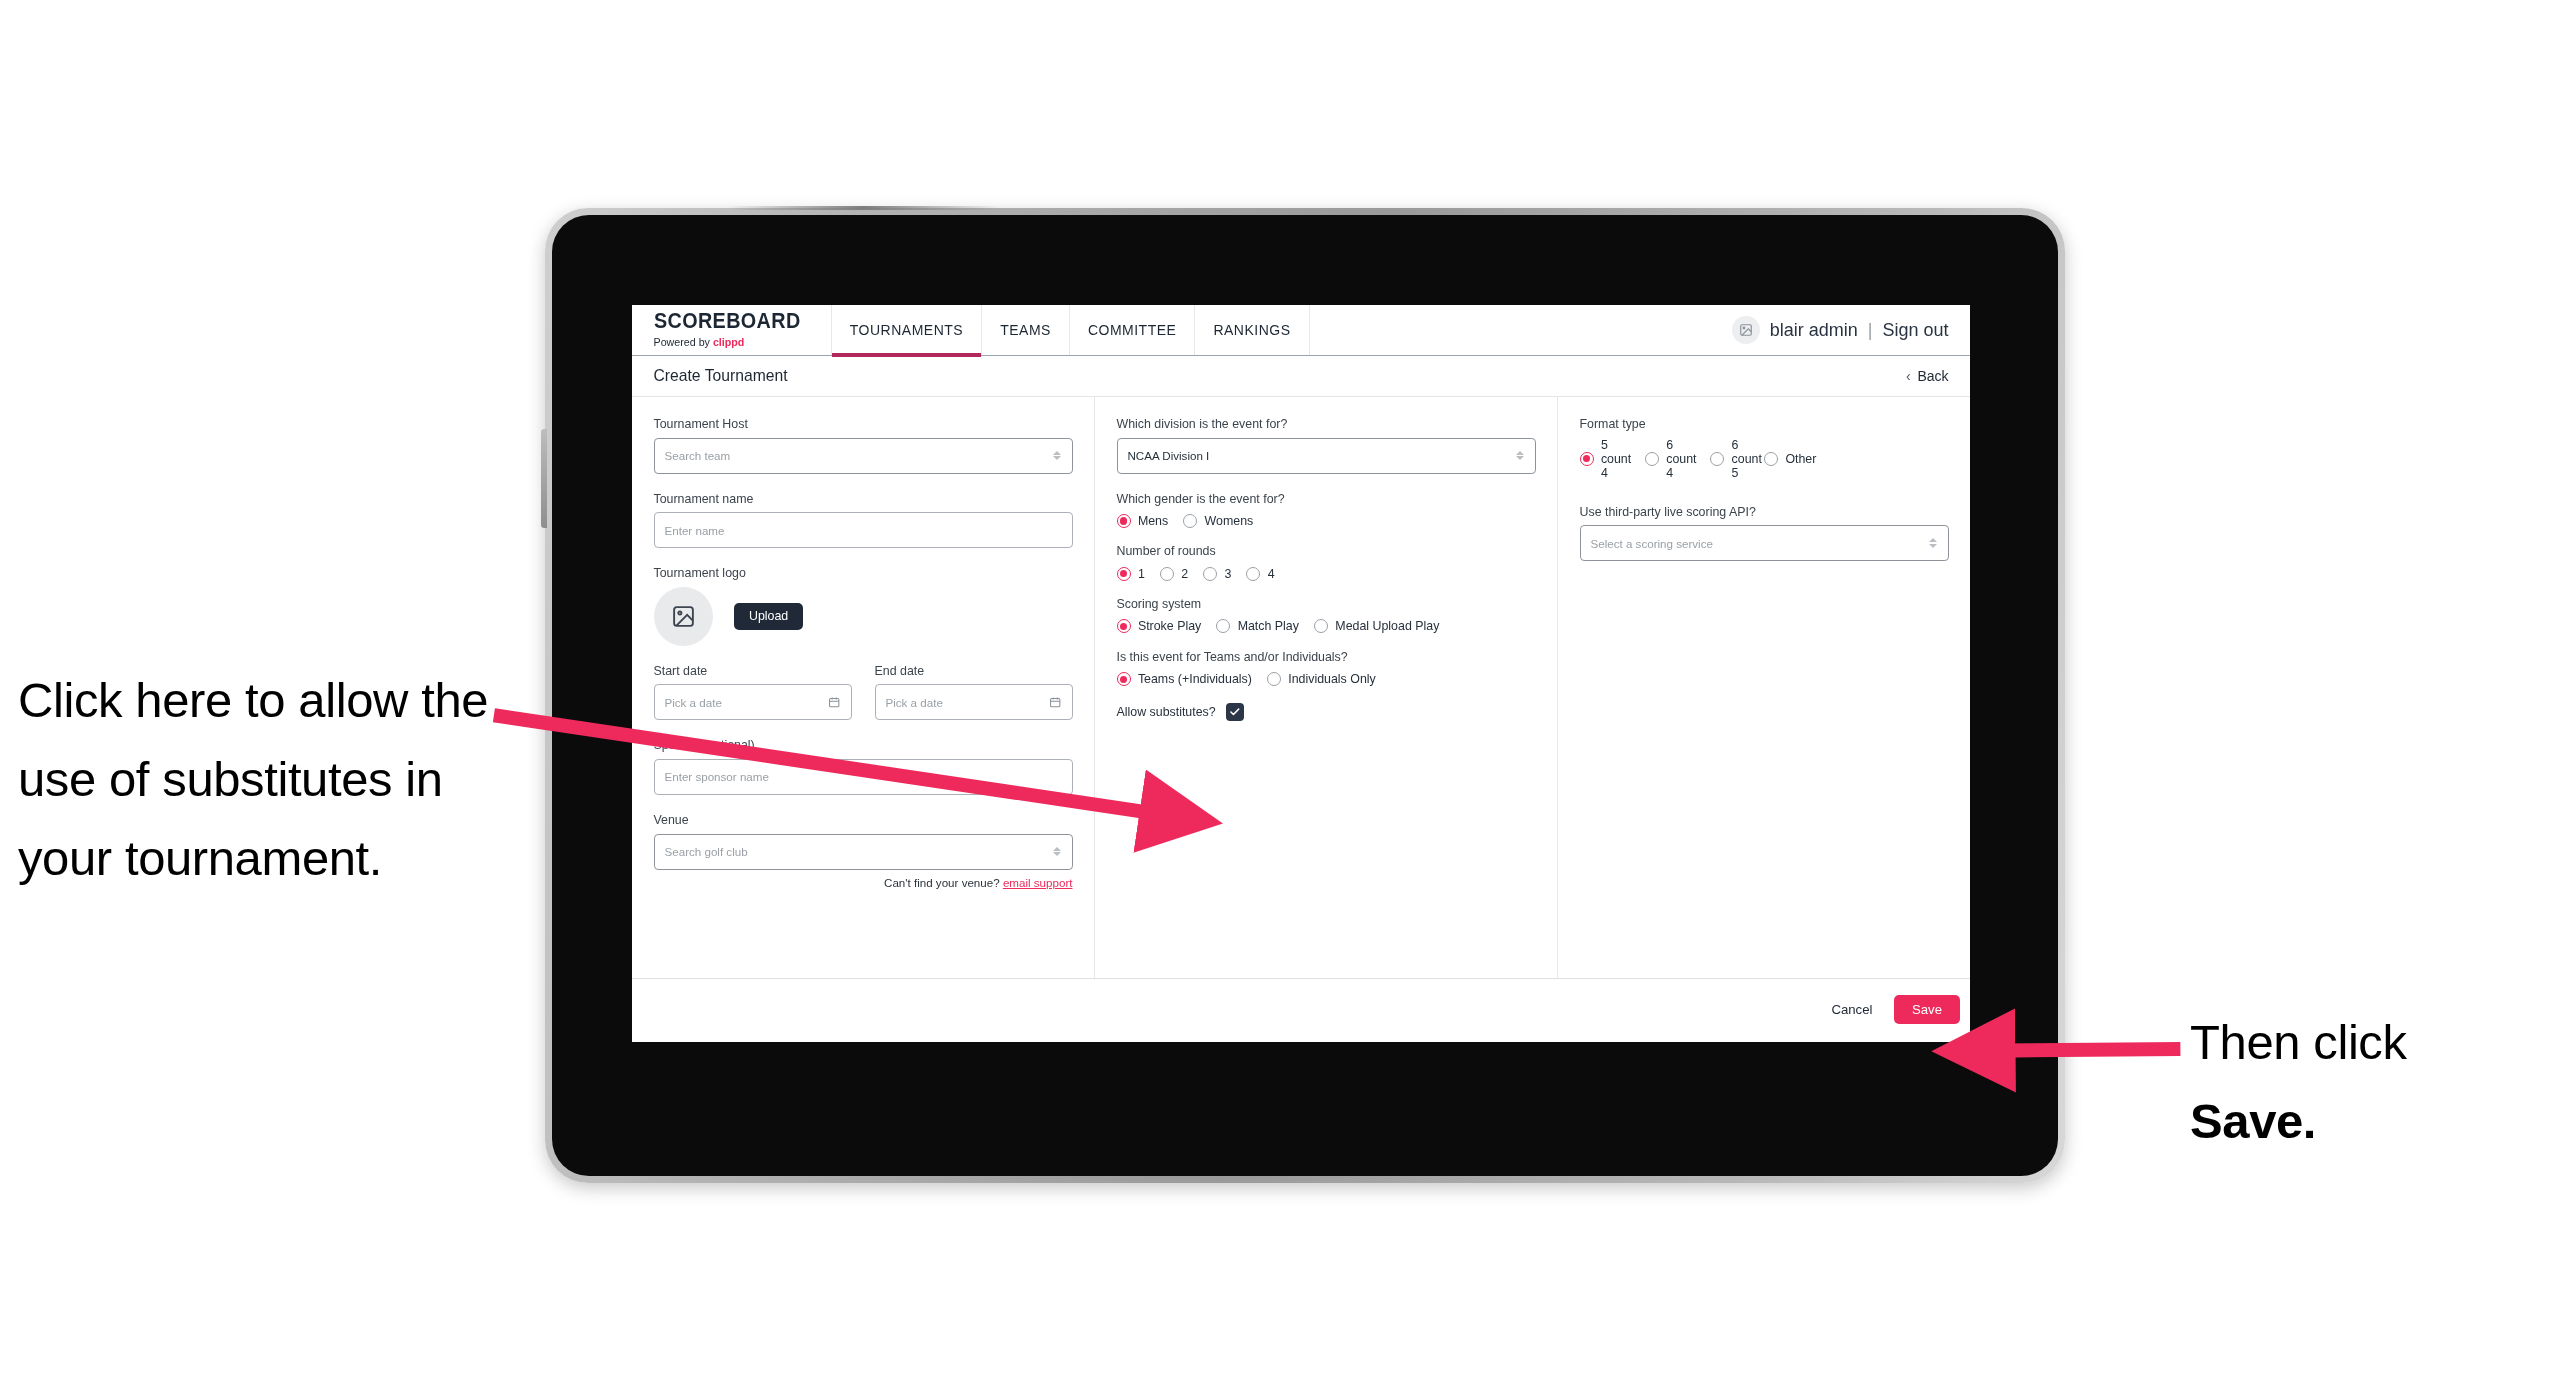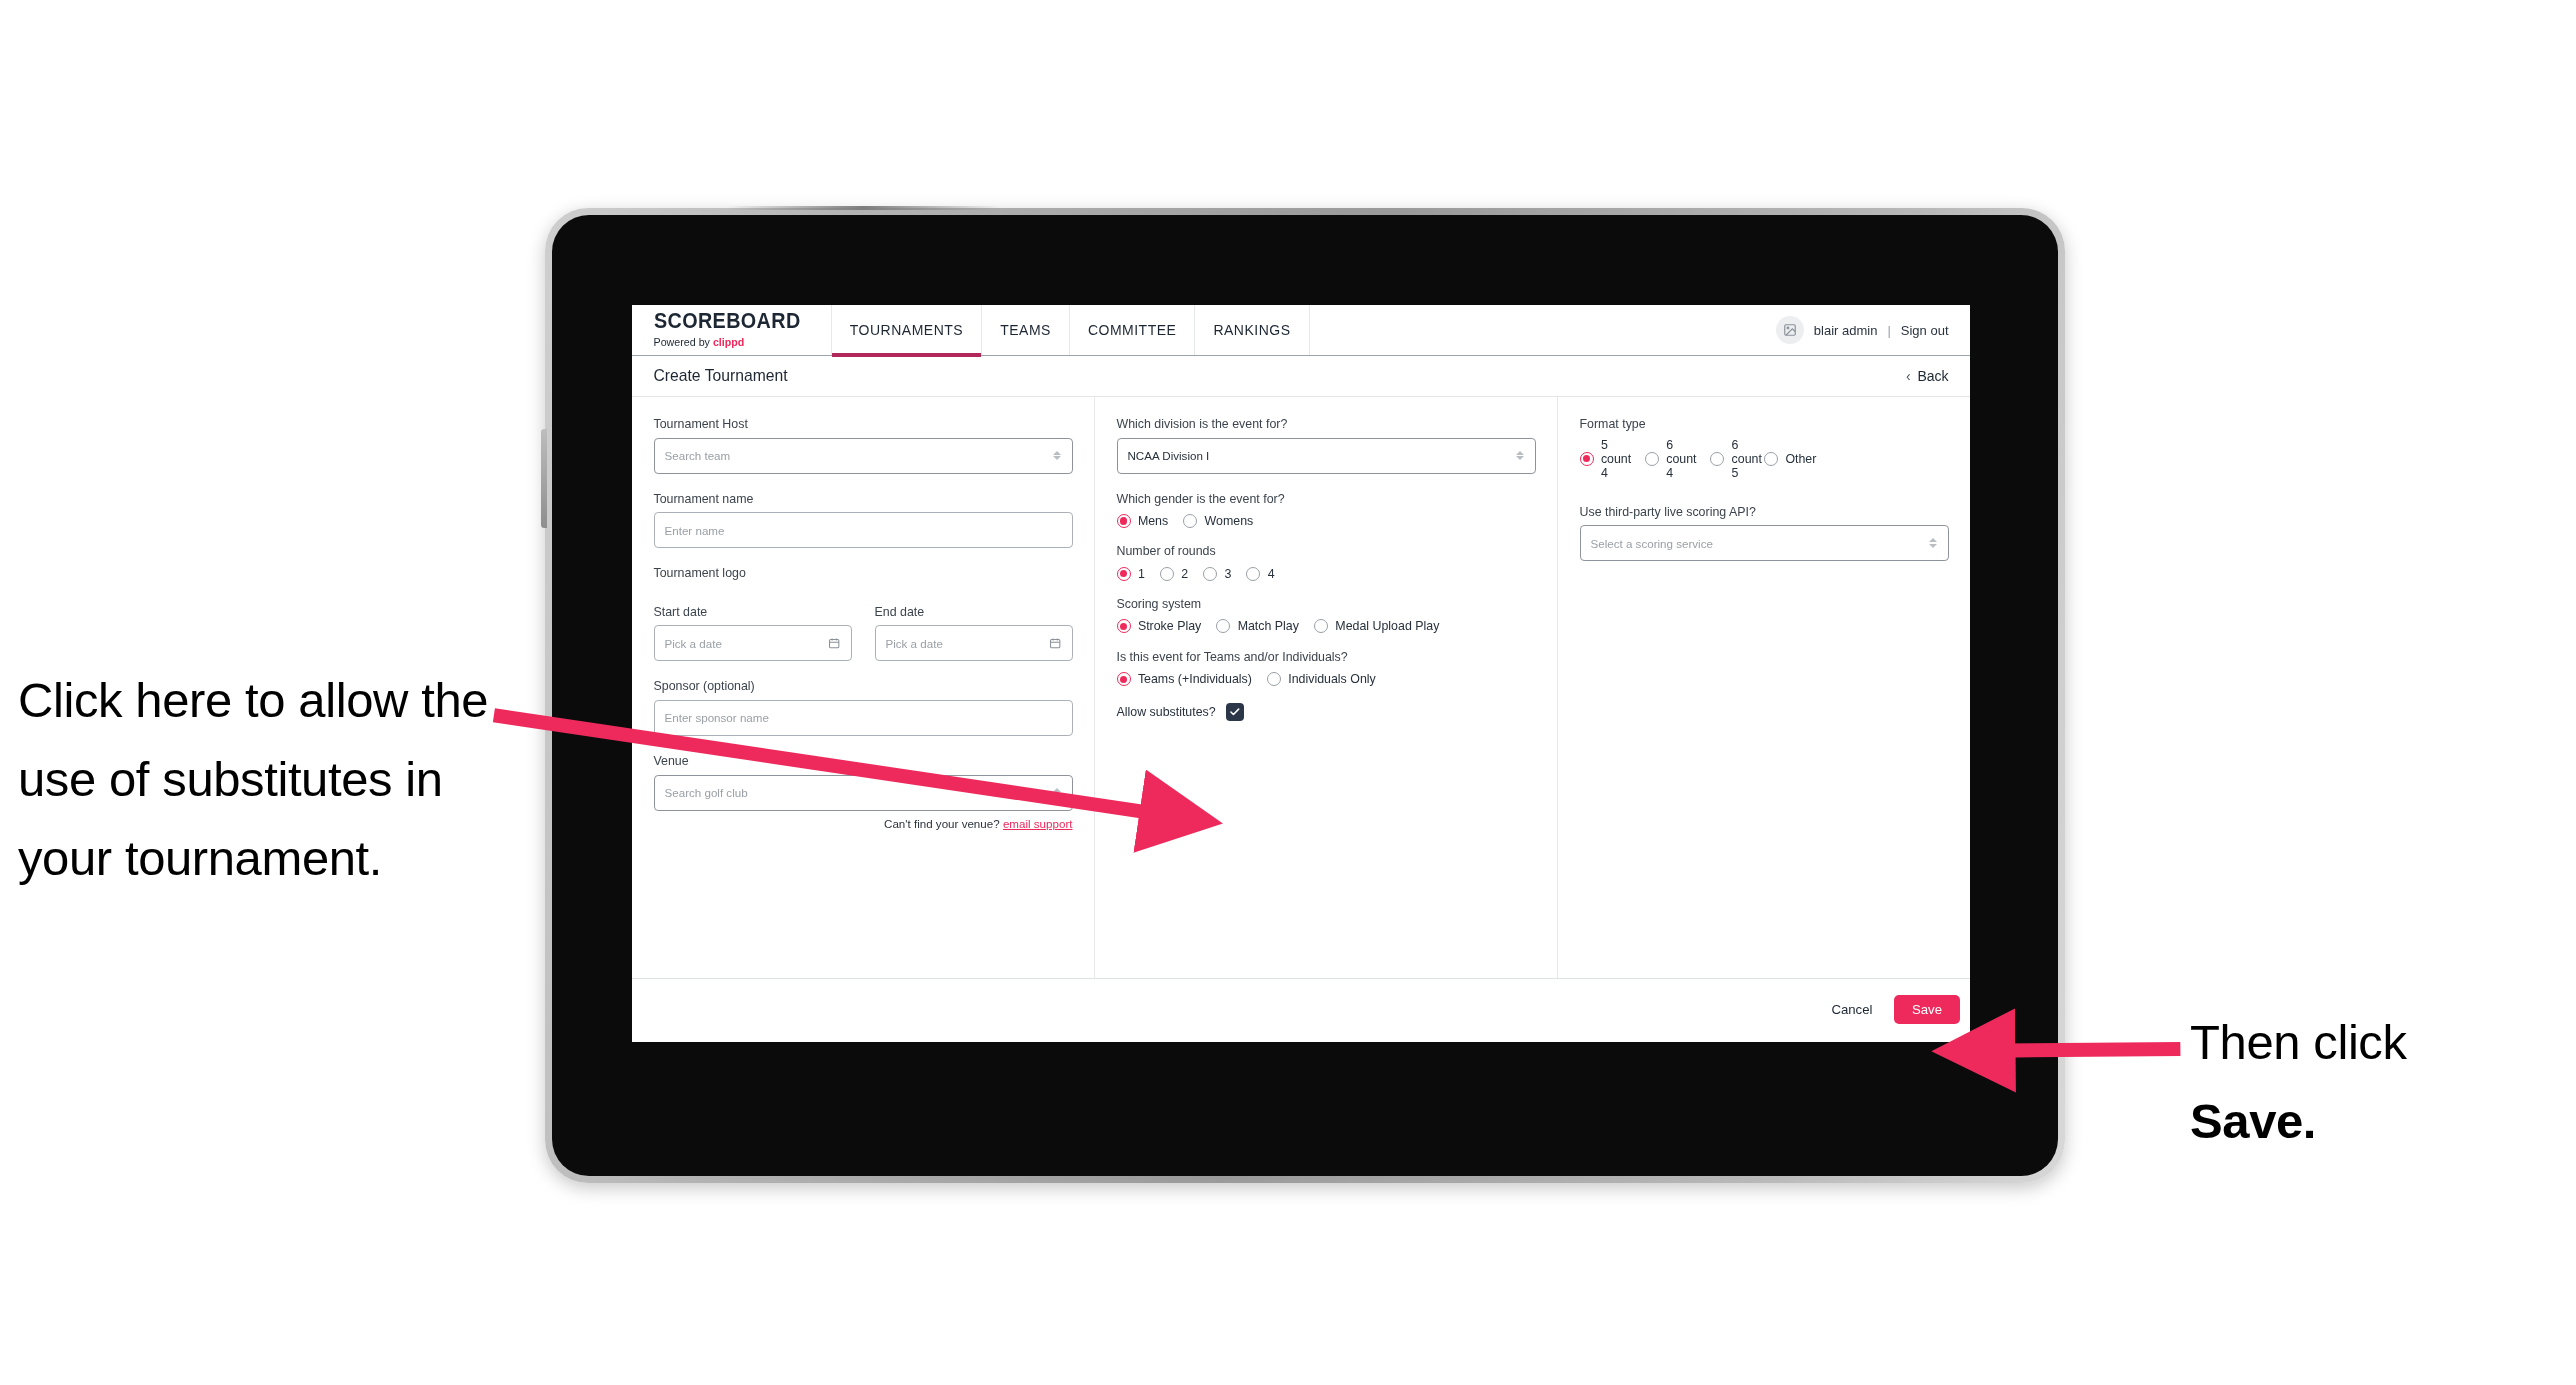--- a/index.html
+++ b/index.html
@@ -91,21 +91,21 @@
     position:relative; cursor:pointer;
     border-left:0.8px solid #e6e8ea;
   }
   .navtab:last-child { border-right:0.8px solid #e6e8ea; }
   .navtab.active:after {
     content:""; position:absolute; left:0; right:0; bottom:-1.7px; height:4.1px; background:#b3285a;
   }
 
   #header-right {
     margin-left:auto; display:flex; align-items:center; gap:10px; padding-right:21.5px;
-    font-size:13px; color:#2a3440;
+    font-size:18px; color:#2a3440;
   }
   #avatar {
     width:28px; height:28px; border-radius:50%; background:#eceef0;
     display:flex; align-items:center; justify-content:center; color:#8b929a;
   }
   #header-right .sep { color:#9aa1a8; }
   #signout { cursor:pointer; }
 
   
   #subheader {
@@ -272,20 +272,30 @@
       </div>
 
       <div class="fgap"></div>
       <div class="flabel">Tournament name</div>
       <div class="finput">
         <span>Enter name</span>
       </div>
 
       <div class="fgap"></div>
       <div class="flabel">Tournament logo</div>
+      <div id="logo-row">
+        <div id="logo-circle">
+          <svg width="25" height="25" viewBox="0 0 24 24" fill="none" stroke="currentColor" stroke-width="1.8">
+            <rect x="3" y="3" width="18" height="18" rx="2.5"></rect>
+              <circle cx="8.5" cy="8.7" r="1.5"></circle>
+              <path d="M21 16l-5.5-5.5L5 21"></path>
+          </svg>
+        </div>
+        <div id="upload-btn">Upload</div>
+      </div>
 
       <div class="fgap"></div>
       <div id="date-row">
         <div class="dcol">
           <div class="flabel">Start date</div>
           <div class="finput">
             <span>Pick a date</span>
             <span class="calicon">
               <svg width="12.4" height="12.4" viewBox="0 0 24 24" fill="none" stroke="currentColor" stroke-width="2">
                 <rect x="3" y="5" width="18" height="16" rx="2"></rect>

